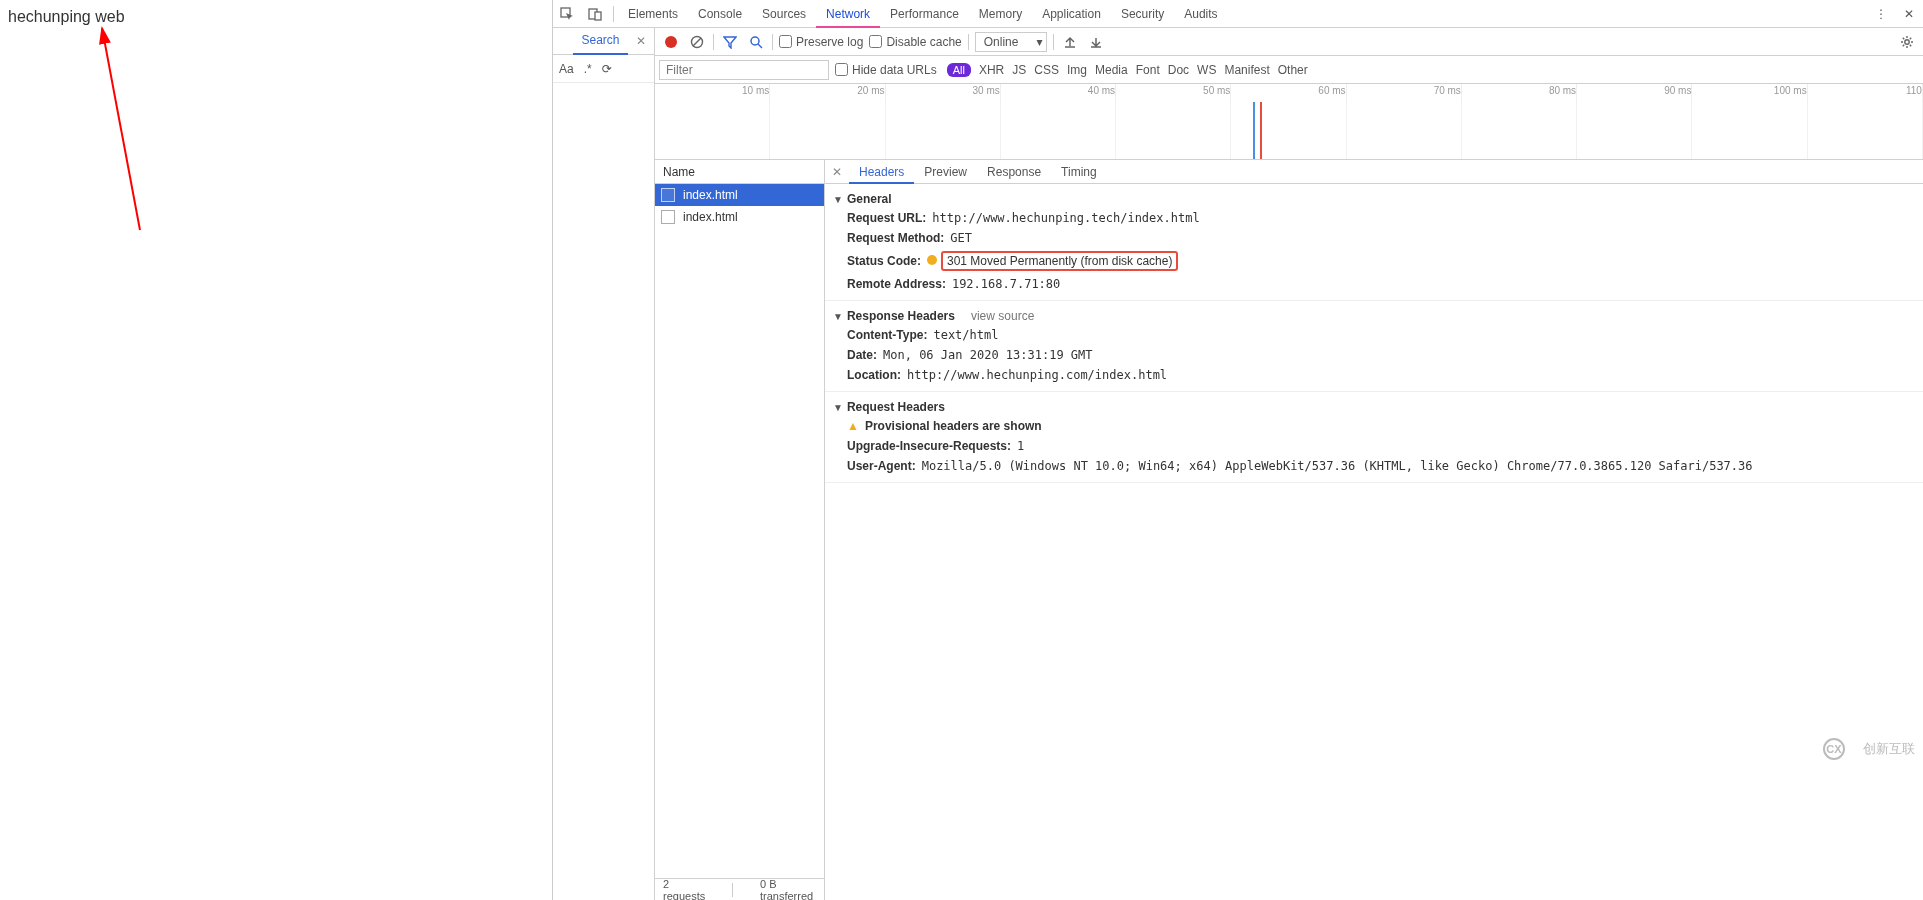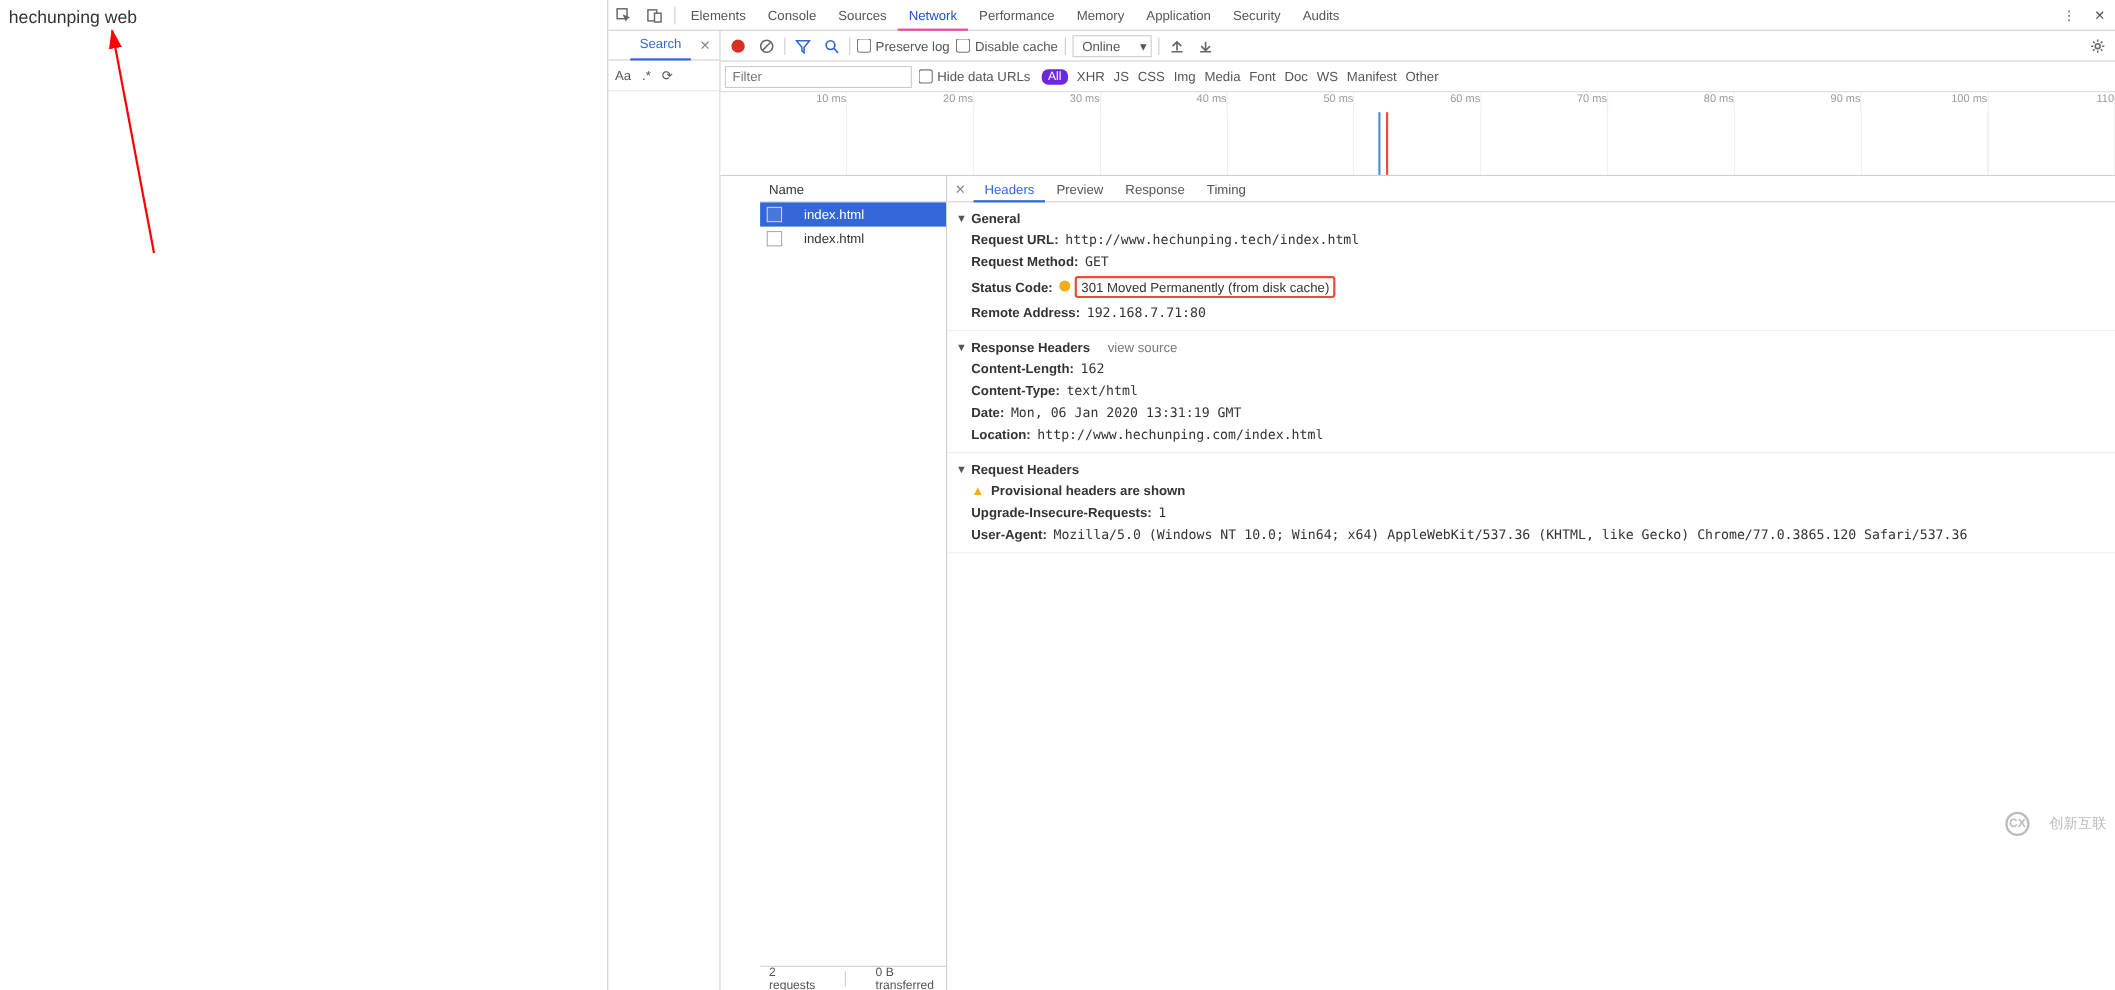--- a/index.html
+++ b/index.html
@@ -48,24 +48,24 @@
 
 .timeline { height: 76px; border-bottom: 1px solid #d0d0d0; position: relative; background: #fff; }
 .timeline .ticks { position: absolute; top: 0; left: 0; right: 0; height: 18px; display: flex; }
 .timeline .tick { flex: 1; border-right: 1px solid #eee; font-size: 10px; color: #999; text-align: right; padding-right: 0; line-height: 14px; }
 .timeline .grid { position: absolute; top: 18px; left: 0; right: 0; bottom: 0; background: repeating-linear-gradient(to right, transparent 0, transparent calc(100%/11 - 1px), #f1f1f1 calc(100%/11 - 1px), #f1f1f1 calc(100%/11)); }
 .timeline .mark { position: absolute; top: 18px; bottom: 0; width: 2px; }
 .timeline .mark.blue { background: #4a90e2; left: 47.2%; }
 .timeline .mark.red { background: #e74c3c; left: 47.7%; }
 
 
-.split { display: flex; flex: 1; min-height: 0; margin-left: 36px; }
+.split { display: flex; flex: 1; min-height: 0; }
 .req-list { width: 170px; border-right: 1px solid #d0d0d0; display: flex; flex-direction: column; }
 .req-head { height: 24px; line-height: 24px; padding: 0 8px; border-bottom: 1px solid #d0d0d0; color: #333; font-weight: 500; }
-.req-item { display: flex; align-items: center; gap: 20px; height: 22px; padding: 0 6px; cursor: pointer; }
+.req-item { display: flex; align-items: center; gap: 8px; height: 22px; padding: 0 6px; cursor: pointer; }
 .req-item.selected { background: #3367d6; color: #fff; }
 .req-item .file-icon { width: 14px; height: 14px; border: 1px solid currentColor; opacity: 0.7; }
 .req-item.selected .file-icon { border-color: #fff; background: rgba(255,255,255,0.15); }
 
 
 .details { flex: 1; display: flex; flex-direction: column; overflow: auto; }
 .details-tabs { display: flex; align-items: center; height: 24px; border-bottom: 1px solid #d0d0d0; }
 .details-tabs .close { width: 24px; text-align: center; color: #888; cursor: pointer; }
 .details-tabs .dtab { padding: 0 10px; height: 24px; line-height: 24px; color: #555; cursor: pointer; }
 .details-tabs .dtab.active { color: #3367d6; border-bottom: 2px solid #3367d6; }
@@ -313,24 +313,20 @@
               </div>
           </div>
 
           <div class="section">
             <div class="sec-head">
               <span class="tri">▼</span>
               <span>Response Headers</span>
               <span class="view-src">view source</span>
             </div>
             <div class="kv">
-                <span class="k colon">Content-Length</span>
-                <span class="v">162</span>
-              </div>
-            <div class="kv">
                 <span class="k colon">Content-Type</span>
                 <span class="v">text/html</span>
               </div>
             <div class="kv">
                 <span class="k colon">Date</span>
                 <span class="v">Mon, 06 Jan 2020 13:31:19 GMT</span>
               </div>
             <div class="kv">
                 <span class="k colon">Location</span>
                 <span class="v">http://www.hechunping.com/index.html</span>

